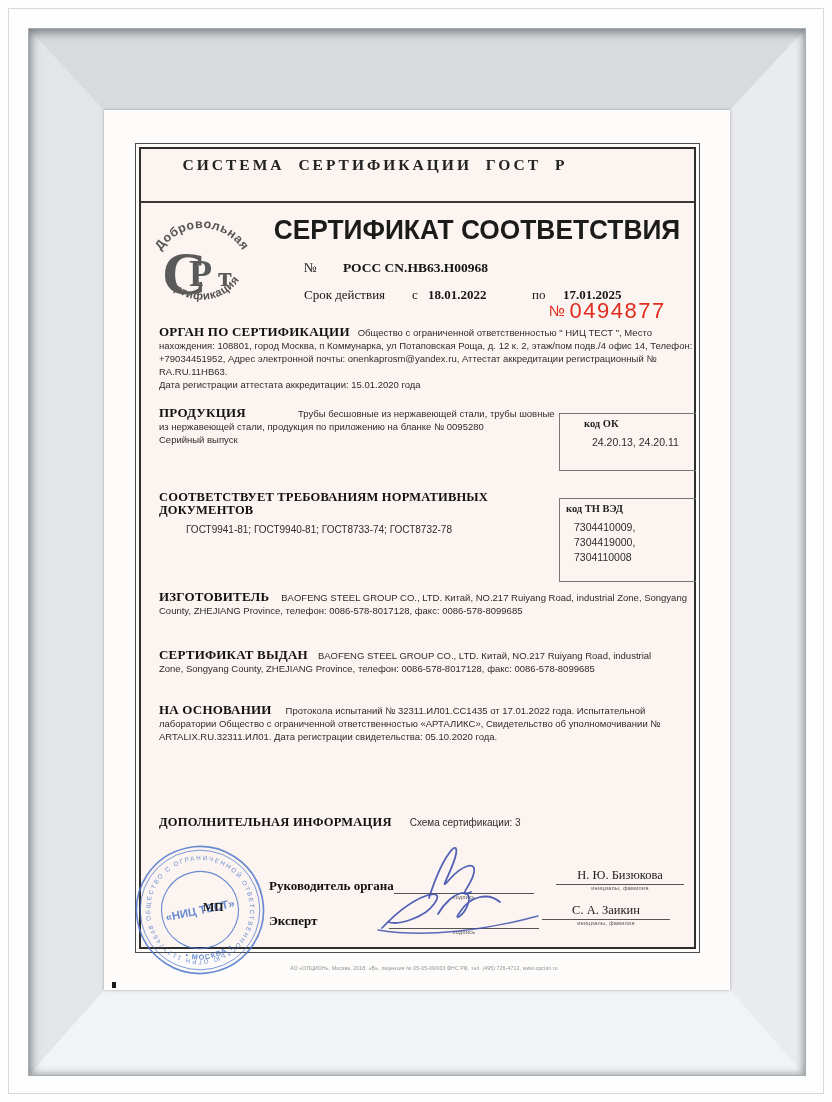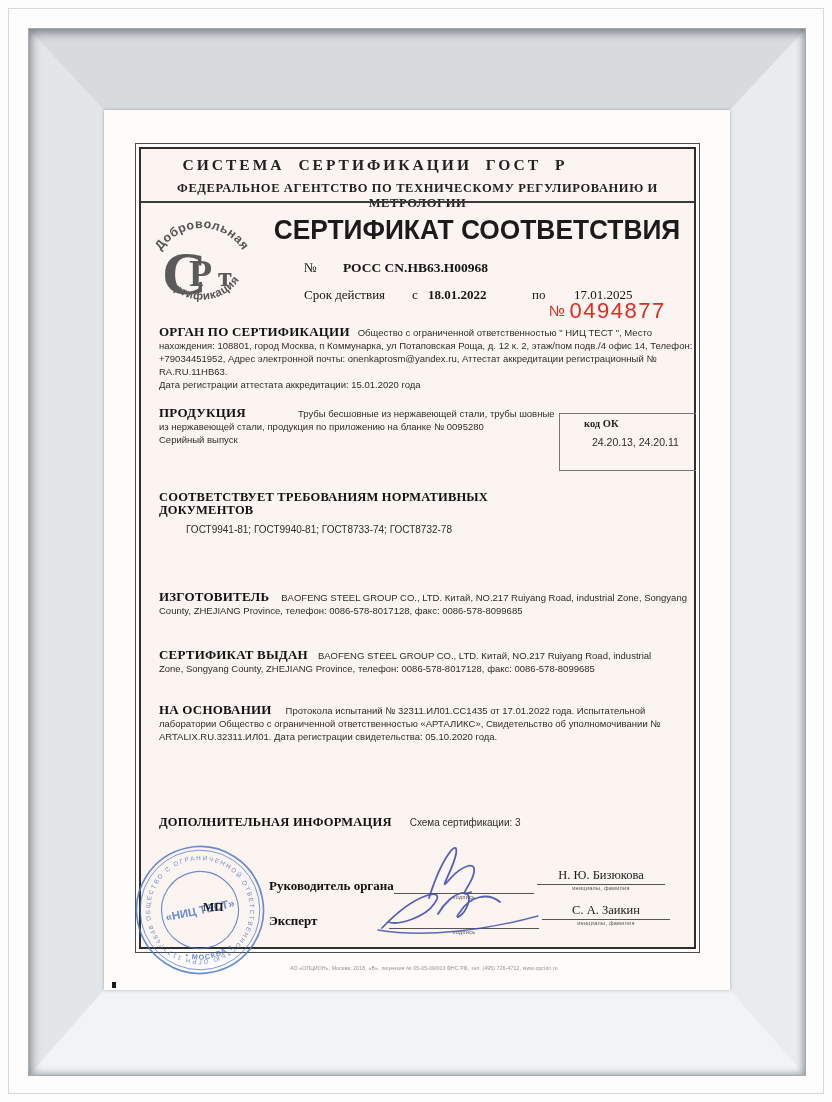--- a/index.html
+++ b/index.html
@@ -70,21 +70,20 @@
   <div class="outer-line"></div>
   <div class="mat"></div>
   <div class="rim"></div>
 
   <div class="paper">
     <div class="bborder">
       <div class="bborder-in"></div>
     </div>
 
     <div class="h1">СИСТЕМА СЕРТИФИКАЦИИ ГОСТ Р</div>
-    <div class="h2">ФЕДЕРАЛЬНОЕ АГЕНТСТВО ПО ТЕХНИЧЕСКОМУ РЕГУЛИРОВАНИЮ И МЕТРОЛОГИИ</div>
     <div class="sep"></div>
     <div class="title">СЕРТИФИКАТ СООТВЕТСТВИЯ</div>
 
     <div class="logo">
       <svg viewBox="0 0 120 116" width="120" height="116">
         <defs>
           <path id="arcTop" d="M 12,66 A 48,48 0 0 1 108,66" fill="none"></path>
           <path id="arcBot" d="M 17,58 A 45,45 0 0 0 103,58" fill="none"></path>
         </defs>
         <text font-family="Liberation Sans, sans-serif" font-weight="700" font-size="12.5" fill="#555" letter-spacing="0.5">
@@ -100,21 +99,21 @@
     </div>
 
     <div class="numrow">
       <span>№</span><span class="val">РОСС CN.HB63.H00968</span>
     </div>
     <div class="validrow">
       <span style="left:0;">Срок действия</span>
       <span style="left:108px;">с</span>
       <span style="left:124px;font-weight:700;">18.01.2022</span>
       <span style="left:228px;">по</span>
-      <span style="left:270px;font-weight:400;">17.01.2025</span>
+      <span style="left:259px;font-weight:700;">17.01.2025</span>
     </div>
     <div class="blankno">
       <span class="sign">№</span>
       <span class="digits">0494877</span>
     </div>
 
     <div class="sec" style="left:55px;top:215px;width:537px;">
       <span class="lbl" style="margin-right:8px;">ОРГАН ПО СЕРТИФИКАЦИИ</span><span>Общество с ограниченной ответственностью " НИЦ ТЕСТ ", Место нахождения: 108801, город Москва, п Коммунарка, ул Потаповская Роща, д. 12 к. 2, этаж/пом подв./4 офис 14, Телефон: +79034451952, Адрес электронной почты: onenkaprosm@yandex.ru, Аттестат аккредитации регистрационный № RA.RU.11НВ63.</span>
       <div>Дата регистрации аттестата аккредитации: 15.01.2020 года</div>
     </div>
@@ -125,20 +124,26 @@
     </div>
     <div class="codebox" style="top:303px;height:58px;padding-left:24px;">
       <div class="clbl">код ОК</div>
       <div class="cval">24.20.13, 24.20.11</div>
     </div>
 
     <div class="sec" style="left:55px;top:381px;width:402px;">
       <div class="lbl" style="font-size:12.5px;">СООТВЕТСТВУЕТ ТРЕБОВАНИЯМ НОРМАТИВНЫХ ДОКУМЕНТОВ</div>
       <div style="margin-top:6px;font-size:10px;padding-left:27px;">ГОСТ9941-81; ГОСТ9940-81; ГОСТ8733-74; ГОСТ8732-78</div>
     </div>
+    <div class="codebox" style="top:388px;height:84px;">
+      <div class="clbl">код ТН ВЭД</div>
+      <div class="cval">7304410009,</div>
+      <div class="cval" style="margin-top:0;">7304419000,</div>
+      <div class="cval" style="margin-top:0;">7304110008</div>
+    </div>
 
     <div class="sec" style="left:55px;top:480px;width:537px;">
       <span class="lbl" style="margin-right:12px;">ИЗГОТОВИТЕЛЬ</span><span>BAOFENG STEEL GROUP CO., LTD. Китай, NO.217 Ruiyang Road, industrial Zone, Songyang County, ZHEJIANG Province, телефон: 0086-578-8017128, факс: 0086-578-8099685</span>
     </div>
 
     <div class="sec" style="left:55px;top:538px;width:505px;">
       <span class="lbl" style="margin-right:10px;margin-top:14px;">СЕРТИФИКАТ ВЫДАН</span><span>BAOFENG STEEL GROUP CO., LTD. Китай, NO.217 Ruiyang Road, industrial Zone, Songyang County, ZHEJIANG Province, телефон: 0086-578-8017128, факс: 0086-578-8099685</span>
     </div>
 
     <div class="sec" style="left:55px;top:593px;width:537px;">
@@ -146,21 +151,21 @@
     </div>
 
     <div class="sec" style="left:55px;top:706px;width:537px;">
       <span class="lbl" style="font-size:12.5px;">ДОПОЛНИТЕЛЬНАЯ ИНФОРМАЦИЯ</span><span style="margin-left:18px;font-size:10px;">Схема сертификации: 3</span>
     </div>
 
     <div class="sig-label" style="left:165px;top:768px;">Руководитель органа</div>
     <div class="sigline" style="left:290px;top:783px;width:140px;">
       <div class="cap">подпись</div>
     </div>
-    <div class="name-block" style="left:433px;top:758px;">
+    <div class="name-block" style="left:452px;top:758px;">
       <div class="nm">Н. Ю. Бизюкова</div>
       <div class="rule"></div>
       <div class="cap">инициалы, фамилия</div>
     </div>
 
     <div class="sig-label" style="left:165px;top:803px;">Эксперт</div>
     <div class="sigline" style="left:285px;top:818px;width:150px;">
       <div class="cap">подпись</div>
     </div>
     <div class="name-block" style="left:438px;top:793px;">

